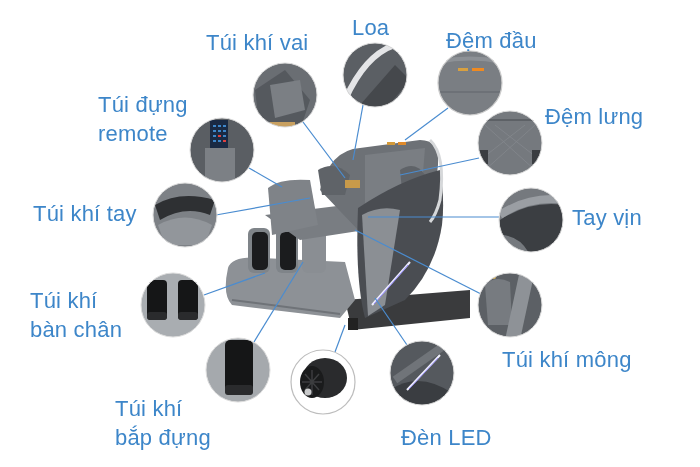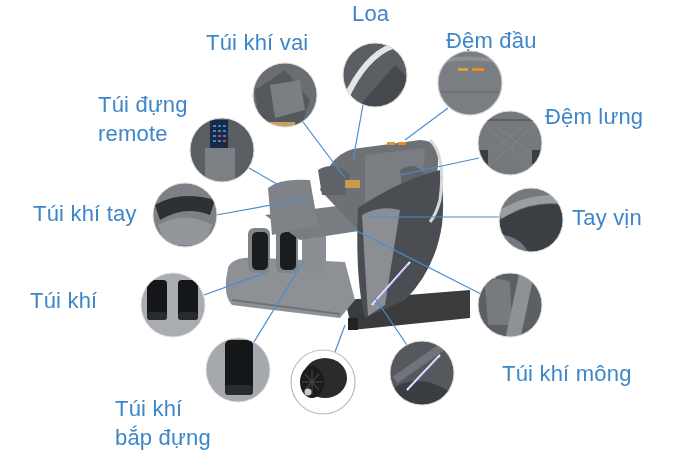--- a/index.html
+++ b/index.html
@@ -218,30 +218,32 @@
       <rect x="387" y="338" width="70" height="70" fill="#55595e"></rect>
       <path d="M390 390 Q420 370 455 395 L455 408 L387 408 Z" fill="#3a3d41"></path>
       <path d="M395 380 L445 345" stroke="#707479" stroke-width="8"></path>
       <line x1="407" y1="390" x2="440" y2="355" stroke="#f1f1ff" stroke-width="2"></line>
       <line x1="409" y1="389" x2="438" y2="358" stroke="#6f5fff" stroke-width="1" opacity="0.6"></line>
     </g>
     <circle cx="422" cy="373" r="32" fill="none" stroke="#ddd" stroke-width="1"></circle>
   </svg>
 
   <div class="label" style="left:206px; top:30px;">Túi khí vai</div>
-  <div class="label" style="left:352px; top:1px;">Loa</div>
+  <div class="label" style="left:352px; top:15px;">Loa</div>
   <div class="label" style="left:446px; top:28px;">Đệm đầu</div>
 
   <div class="label center" style="left:98px; top:92px; width:95px;">Túi đựng</div>
   <div class="label center" style="left:98px; top:121px; width:95px;">remote</div>
 
   <div class="label" style="left:545px; top:104px;">Đệm lưng</div>
   <div class="label" style="left:33px; top:201px;">Túi khí tay</div>
   <div class="label" style="left:572px; top:205px;">Tay vịn</div>
 
   <div class="label center" style="left:30px; top:288px; width:105px;">Túi khí</div>
-
-  <div class="label" style="left:502px; top:361px;text-align:right;">Túi khí mông</div>
+  <div class="label center" style="left:30px; top:317px; width:105px;">bàn chân</div>
+
+  <div class="label" style="left:502px; top:347px;text-align:right;">Túi khí mông</div>
 
   <div class="label center" style="left:115px; top:396px; width:110px;">Túi khí</div>
   <div class="label center" style="left:115px; top:425px; width:110px;">bắp đựng</div>
 
+  <div class="label" style="left:401px; top:425px;">Đèn LED</div>
 </div>
 
 </body></html>

